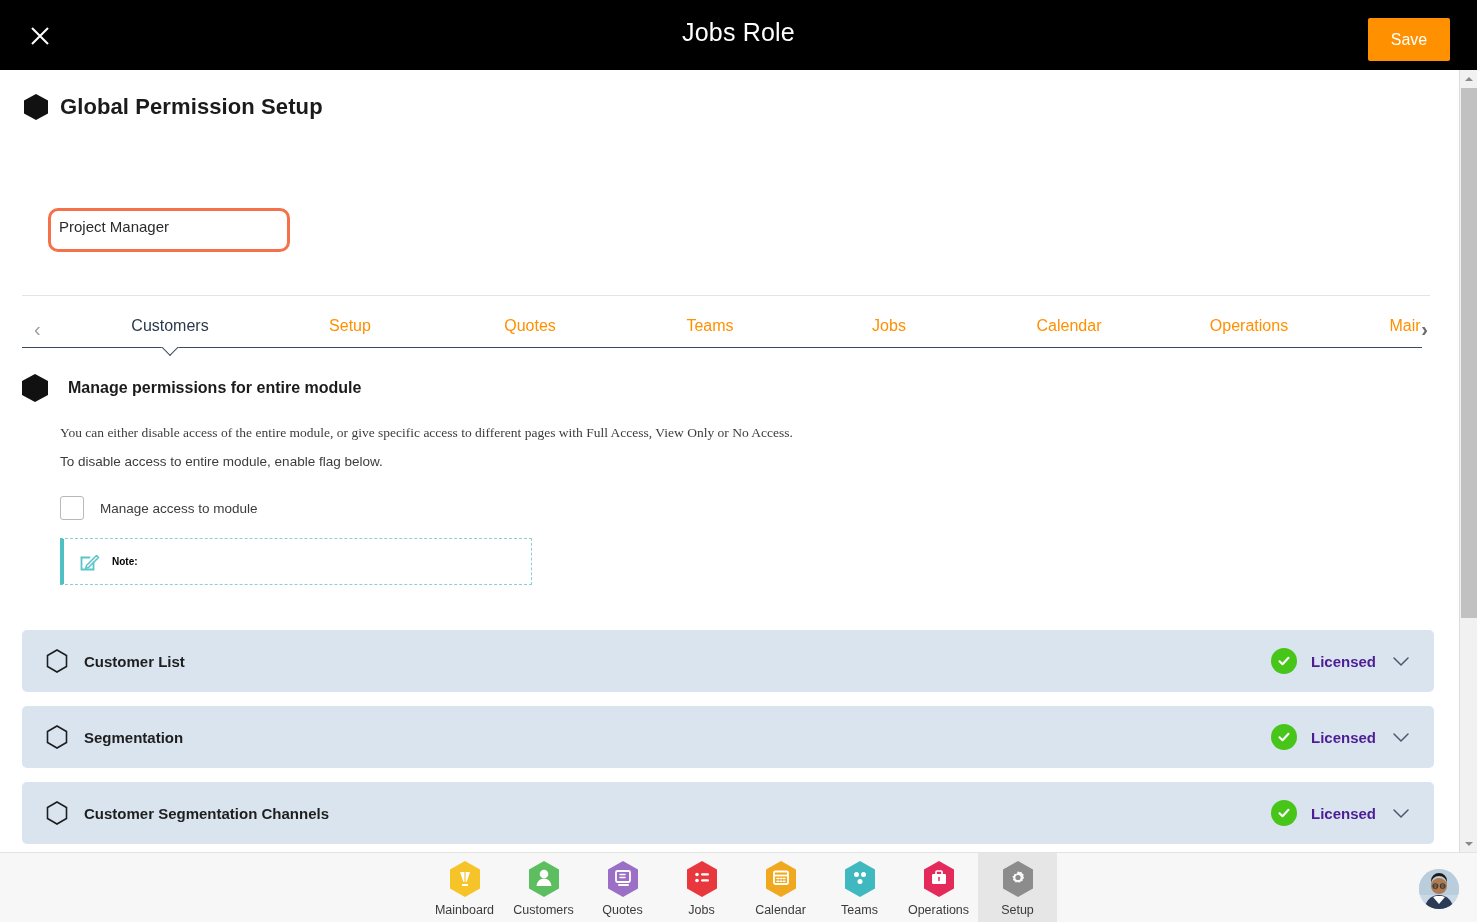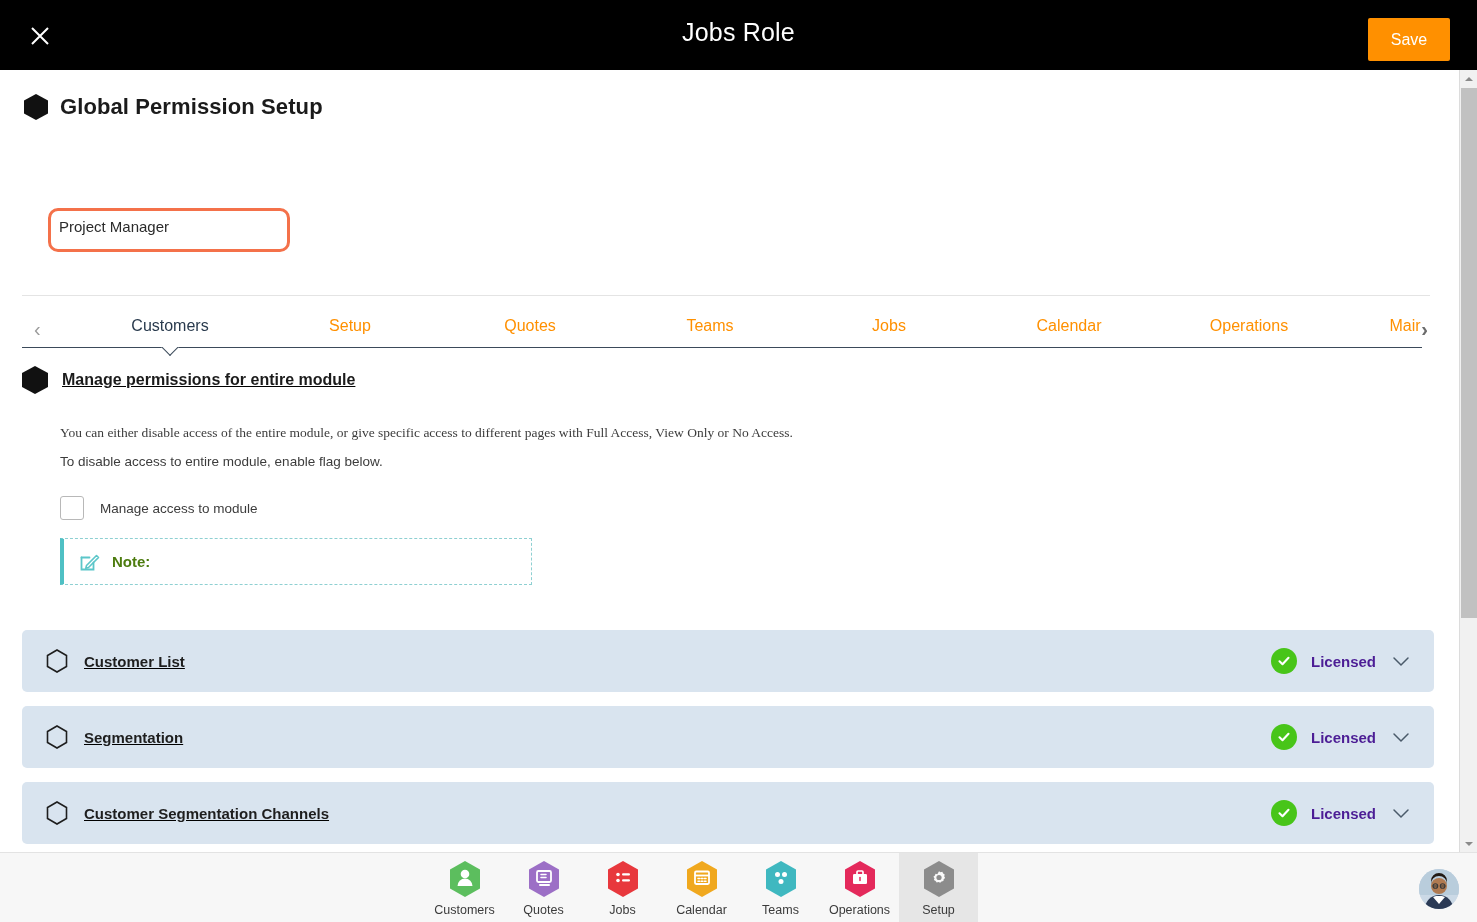--- a/index.html
+++ b/index.html
@@ -125,22 +125,22 @@
     position: absolute; left: 3px; top: -8px;
     width: 13px; height: 13px;
     border-right: 1px solid #3b4a5a;
     border-bottom: 1px solid #3b4a5a;
     background: #ffffff;
     transform: rotate(45deg);
   }
 
   
   .module-head {
-    position: absolute; left: 22px; top: 296px;
-    display: flex; align-items: center; gap: 14px; text-decoration: underline;
+    position: absolute; left: 22px; top: 304px;
+    display: flex; align-items: center; gap: 20px;
   }
   .hex-small {
     width: 26px; height: 28px;
     background: #111111;
     clip-path: polygon(50% 0%, 100% 25%, 100% 75%, 50% 100%, 0% 75%, 0% 25%);
   }
   .module-head-label { font-size: 16px; font-weight: bold; color: #1b1b1b; }
 
   .module-desc {
     position: absolute; left: 60px;
@@ -166,28 +166,27 @@
     position: absolute; left: 60px; top: 468px;
     width: 472px; height: 47px;
     border: 1px dashed #8ed0d2;
     border-left: 4px solid #4fc0c4;
     background: #ffffff;
     display: flex; align-items: center;
     padding-left: 14px;
     gap: 10px;
   }
   .note-icon { width: 24px; height: 24px; flex: none; }
-  .note-label { color: #4d7c0f; font-size: 15px; font-weight: bold; }
+  .note-label { color: #000000; font-size: 10px; font-weight: bold; }
   .note-text { color: #333333; font-size: 13.5px; margin-left: 6px; }
 
   
   .perm-list {
     position: absolute; left: 22px; top: 560px;
     width: 1412px;
-    text-decoration: underline;
   }
   .perm-row {
     position: relative;
     height: 62px;
     background: #d9e4ef;
     border-radius: 5px;
     margin-bottom: 14px;
     display: flex; align-items: center;
     cursor: pointer;
   }
@@ -401,20 +400,31 @@
   <div class="sb-arrow down">
     <svg width="10" height="8" viewBox="0 0 10 8">
       <path d="M5 6 L1 2 L9 2 Z" fill="#8a8a8a"></path>
     </svg>
   </div>
 </div>
 
 <div class="bottomnav">
   <div class="nav-items">
 
+    <div class="nav-item">
+      <div class="nav-hex">
+        <svg width="36" height="40" viewBox="0 0 36 40">
+          <polygon points="18,2 33,10.5 33,29.5 18,38 3,29.5 3,10.5" fill="#F6C328"></polygon>
+          <path d="M13 13 h10 l-3 9 a2.2 2.2 0 0 1 -4 0 Z" fill="#ffffff"></path>
+          <path d="M18 13 v12" stroke="#F6C328" stroke-width="1.2"></path>
+          <path d="M15 25 h6 v2 h-6 z" fill="#ffffff"></path>
+        </svg>
+      </div>
+      <div class="nav-label">Mainboard</div>
+    </div>
 
     <div class="nav-item">
       <div class="nav-hex">
         <svg width="36" height="40" viewBox="0 0 36 40">
           <polygon points="18,2 33,10.5 33,29.5 18,38 3,29.5 3,10.5" fill="#5CBE5E"></polygon>
           <circle cx="18" cy="15" r="4.3" fill="#ffffff"></circle>
           <path d="M10.5 27 a7.5 7.5 0 0 1 15 0 Z" fill="#ffffff"></path>
         </svg>
       </div>
       <div class="nav-label">Customers</div>

